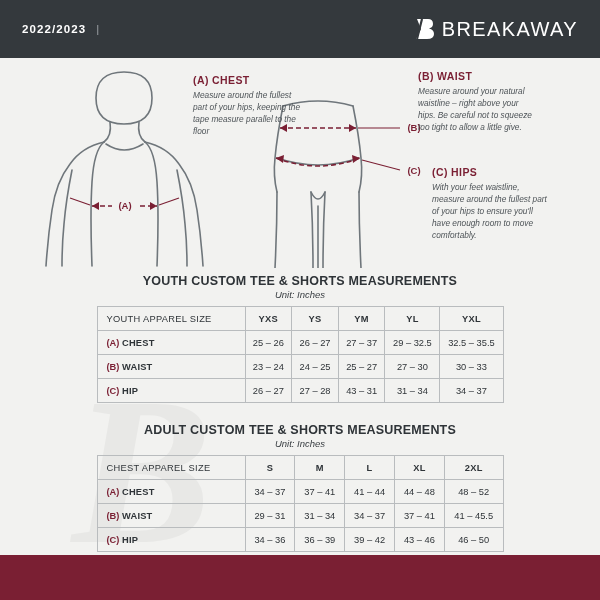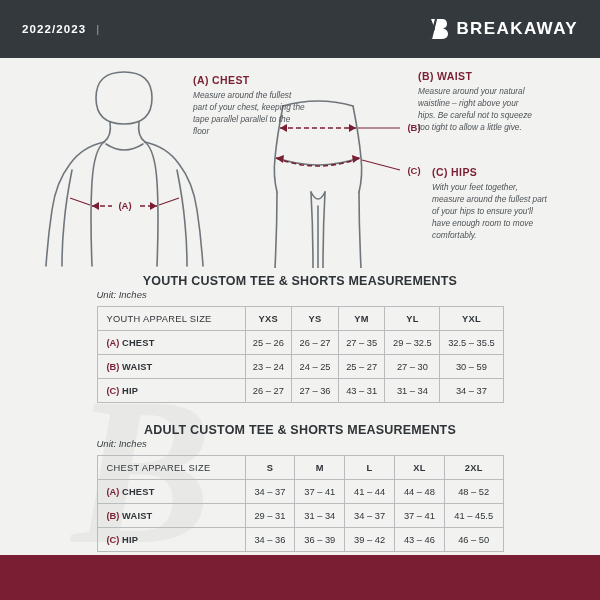--- a/index.html
+++ b/index.html
@@ -52,22 +52,22 @@
     align-items: center;
     gap: 8px;
   }
   .brand-mark {
     width: 20px;
     height: 24px;
     position: relative;
   }
   .brand-name {
     color: #ffffff;
-    font-size: 17px;
-    font-weight: bold;
+    font-size: 20px;
+    font-weight: normal;
     letter-spacing: 1.4px;
   }
   
   .footer {
     position: absolute;
     left: 0;
     bottom: 0;
     width: 600px;
     height: 45px;
     background: #7a1f33;
@@ -136,20 +136,21 @@
   }
   .tbl-title {
     text-align: center;
     color: #2f3438;
     font-size: 12.5px;
     font-weight: bold;
     letter-spacing: .2px;
     margin: 6px 0 1px;
   }
   .tbl-sub {
+    text-align: center;
     color: #3c4145;
     font-size: 9.5px;
     font-style: italic;
     margin-bottom: 6px;
   }
   table {
     width: 100%;
     border-collapse: collapse;
     background: transparent;
   }
@@ -271,29 +272,29 @@
           <path d="M276 100 q42 16 84 0" stroke="#7a1f33" stroke-width="1.5" stroke-dasharray="5,3" fill="none"></path>
           <path d="M276 100 l8 -3 l-1 8 Z" fill="#7a1f33"></path>
           <path d="M360 100 l-8 -3 l1 8 Z" fill="#7a1f33"></path>
           <line x1="362" y1="102" x2="400" y2="112" stroke="#7a1f33" stroke-width="1.1"></line>
         </g>
         <text x="414" y="116" font-family="Liberation Sans, sans-serif" font-size="9.5" font-weight="bold" fill="#7a1f33" text-anchor="middle">(C)</text>
       </svg>
 
       <div class="note note-a">
         <div class="note-title">(A) CHEST</div>
-        <div class="note-body">Measure around the fullest part of your chest, keeping the tape parallel parallel to the floor</div>
+        <div class="note-body">Measure around the fullest part of your hips, keeping the tape measure parallel to the floor</div>
       </div>
       <div class="note note-b">
         <div class="note-title">(B) WAIST</div>
         <div class="note-body">Measure around your natural waistline – right above your hips. Be careful not to squeeze too tight to allow a little give.</div>
       </div>
       <div class="note note-c">
         <div class="note-title">(C) HIPS</div>
-        <div class="note-body">With your feet together, measure around the fullest part of your hips to ensure you'll have enough room to move comfortably.</div>
+        <div class="note-body">With your feet waistline, measure around the fullest part of your hips to ensure you'll have enough room to move comfortably.</div>
       </div>
     </div>
 
     <div class="table-block">
       <div class="tbl-title">YOUTH CUSTOM TEE &amp; SHORTS MEASUREMENTS</div>
       <div class="tbl-sub">Unit: Inches</div>
       <table>
         <thead>
           <tr>
             <th class="firstcol">YOUTH APPAREL SIZE</th>
@@ -305,42 +306,42 @@
           </tr>
         </thead>
         <tbody>
           <tr>
             <td class="firstcol">
               <span class="lbl">(A)</span>
               <span class="txt">CHEST</span>
             </td>
             <td>25 – 26</td>
             <td>26 – 27</td>
-            <td>27 – 35</td>
+            <td>27 – 37</td>
             <td>29 – 32.5</td>
             <td>32.5 – 35.5</td>
           </tr>
           <tr>
             <td class="firstcol">
               <span class="lbl">(B)</span>
               <span class="txt">WAIST</span>
             </td>
             <td>23 – 24</td>
             <td>24 – 25</td>
             <td>25 – 27</td>
             <td>27 – 30</td>
-            <td>30 – 59</td>
+            <td>30 – 33</td>
           </tr>
           <tr>
             <td class="firstcol">
               <span class="lbl">(C)</span>
               <span class="txt">HIP</span>
             </td>
             <td>26 – 27</td>
-            <td>27 – 36</td>
+            <td>27 – 28</td>
             <td>43 – 31</td>
             <td>31 – 34</td>
             <td>34 – 37</td>
           </tr>
         </tbody>
       </table>
     </div>
 
     <div class="spacer"></div>
 

